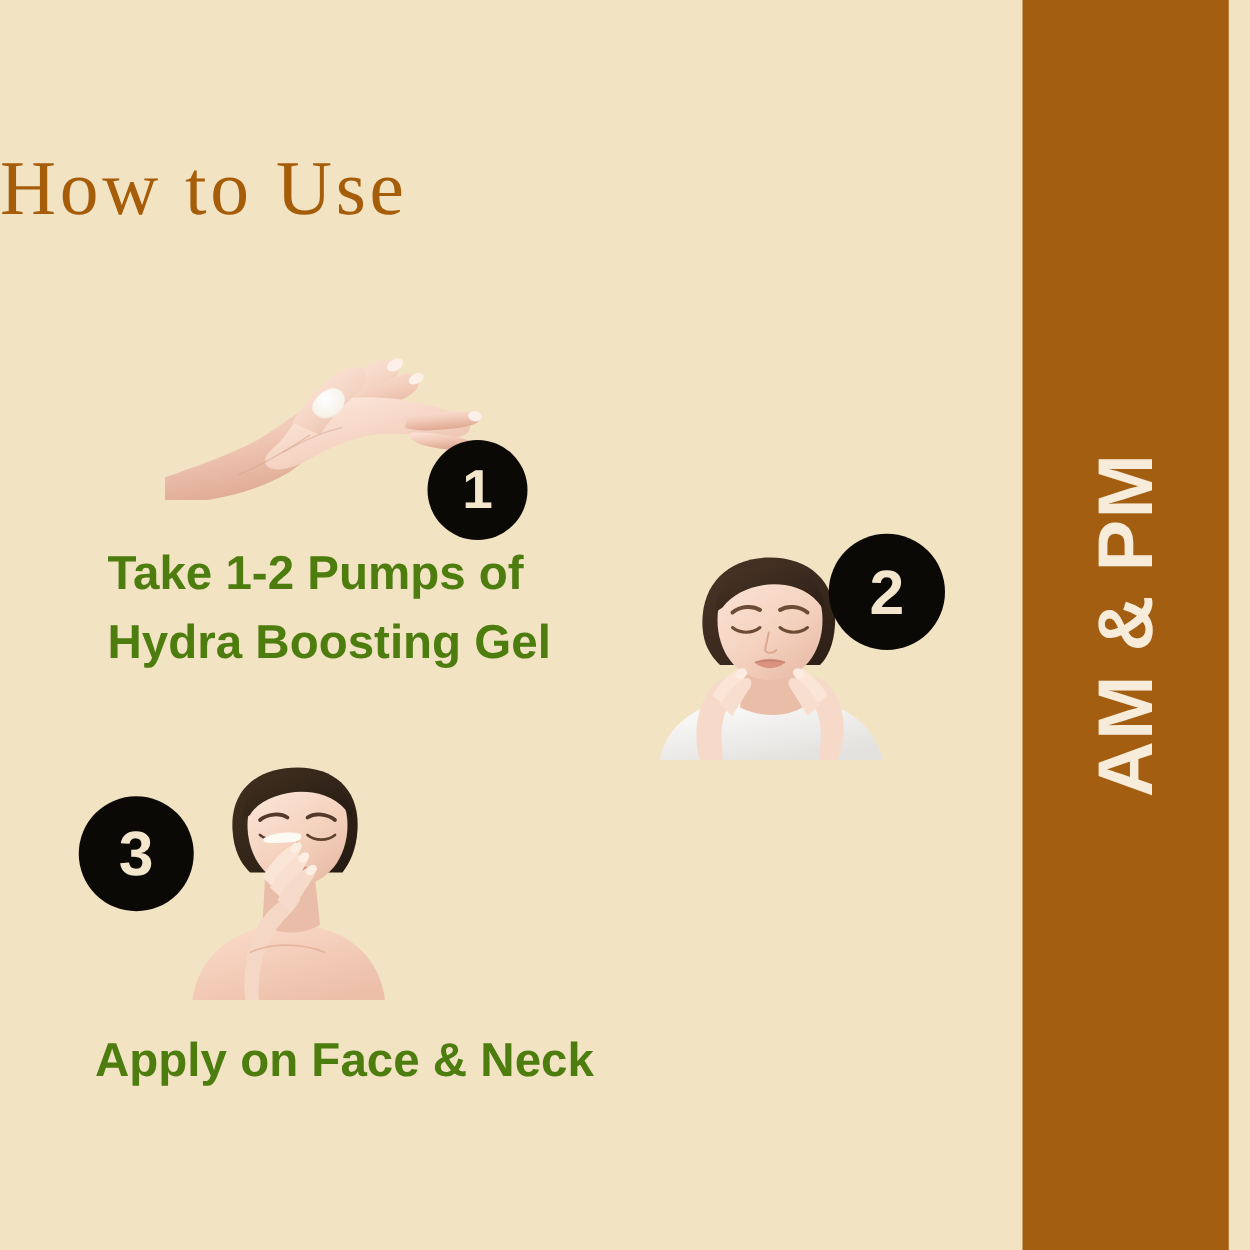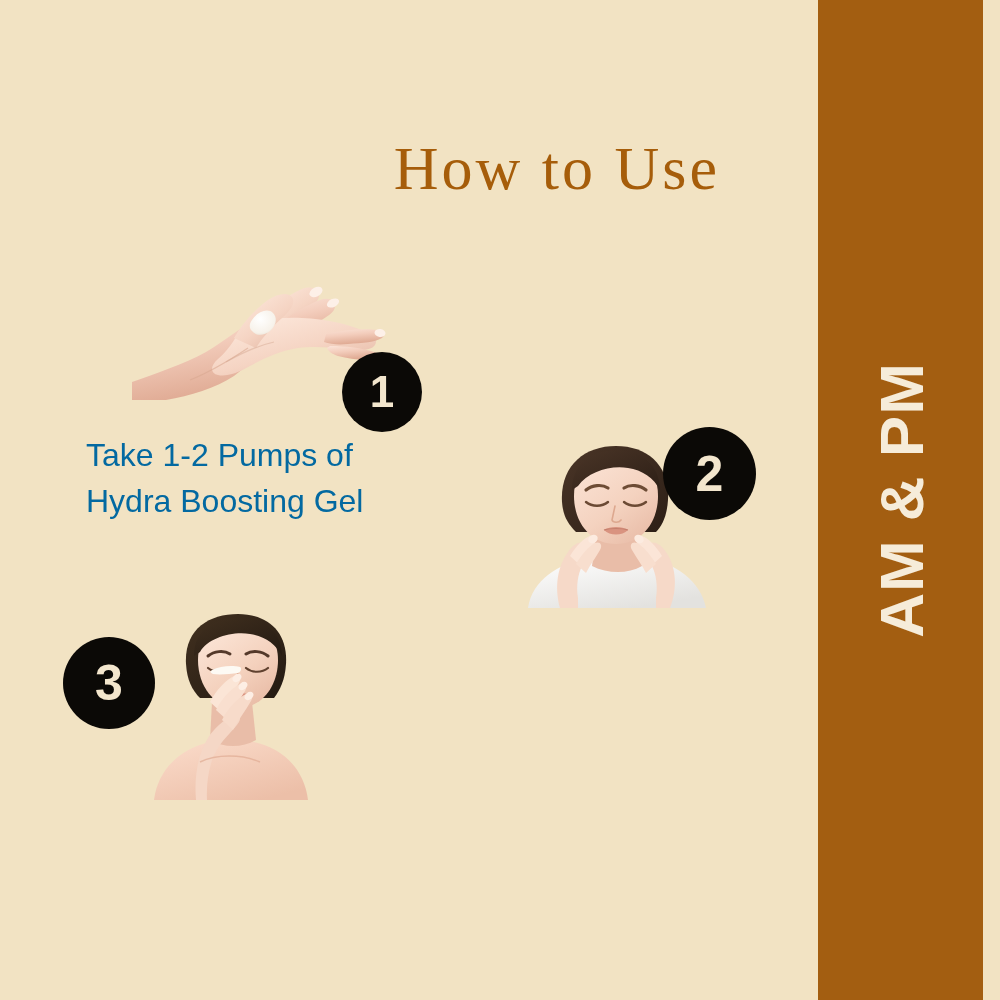--- a/index.html
+++ b/index.html
@@ -45,37 +45,37 @@
     font-family: "Liberation Sans", sans-serif;
     font-size: 62px;
     font-weight: 700;
     letter-spacing: 1px;
   }
 
   
   .page-title {
     position: absolute;
     left: 0;
-    top: 133px;
+    top: 116px;
     width: 720px;
-    text-align: right;
+    text-align: left;
     font-family: "Liberation Serif", "DejaVu Serif", serif;
     font-size: 62px;
     font-weight: 400;
     color: #a65d0a;
     letter-spacing: 3px;
   }
 
   
   .step-caption {
     position: absolute;
-    color: #0369a1;
+    color: #4d7c0f;
     font-family: "Liberation Sans", sans-serif;
-    font-weight: 400;
-    font-size: 32px;
+    font-weight: 700;
+    font-size: 38px;
     line-height: 1.45;
   }
   #caption-1 {
     left: 86px;
     top: 432px;
     width: 380px;
     text-align: left;
   }
   #caption-2 {
     left: 450px;
@@ -317,18 +317,21 @@
       <ellipse cx="99" cy="86" rx="5" ry="3.6" fill="#fdeee4" transform="rotate(-38 99 86)"></ellipse>
 
       <path d="M50 152 C66 144 92 144 110 152" stroke="#e0ab93" stroke-width="1.4" fill="none" opacity="0.7"></path>
     </svg>
   </div>
 
   <div class="step-badge" id="badge-3">
     <span>3</span>
   </div>
 
+  <div class="step-caption" id="caption-3">
+    <div>Apply on Face &amp; Neck</div>
+  </div>
 
   <div class="side-band">
     <div class="side-band-label">AM &amp; PM</div>
   </div>
 
 </div>
 
 </body></html>

